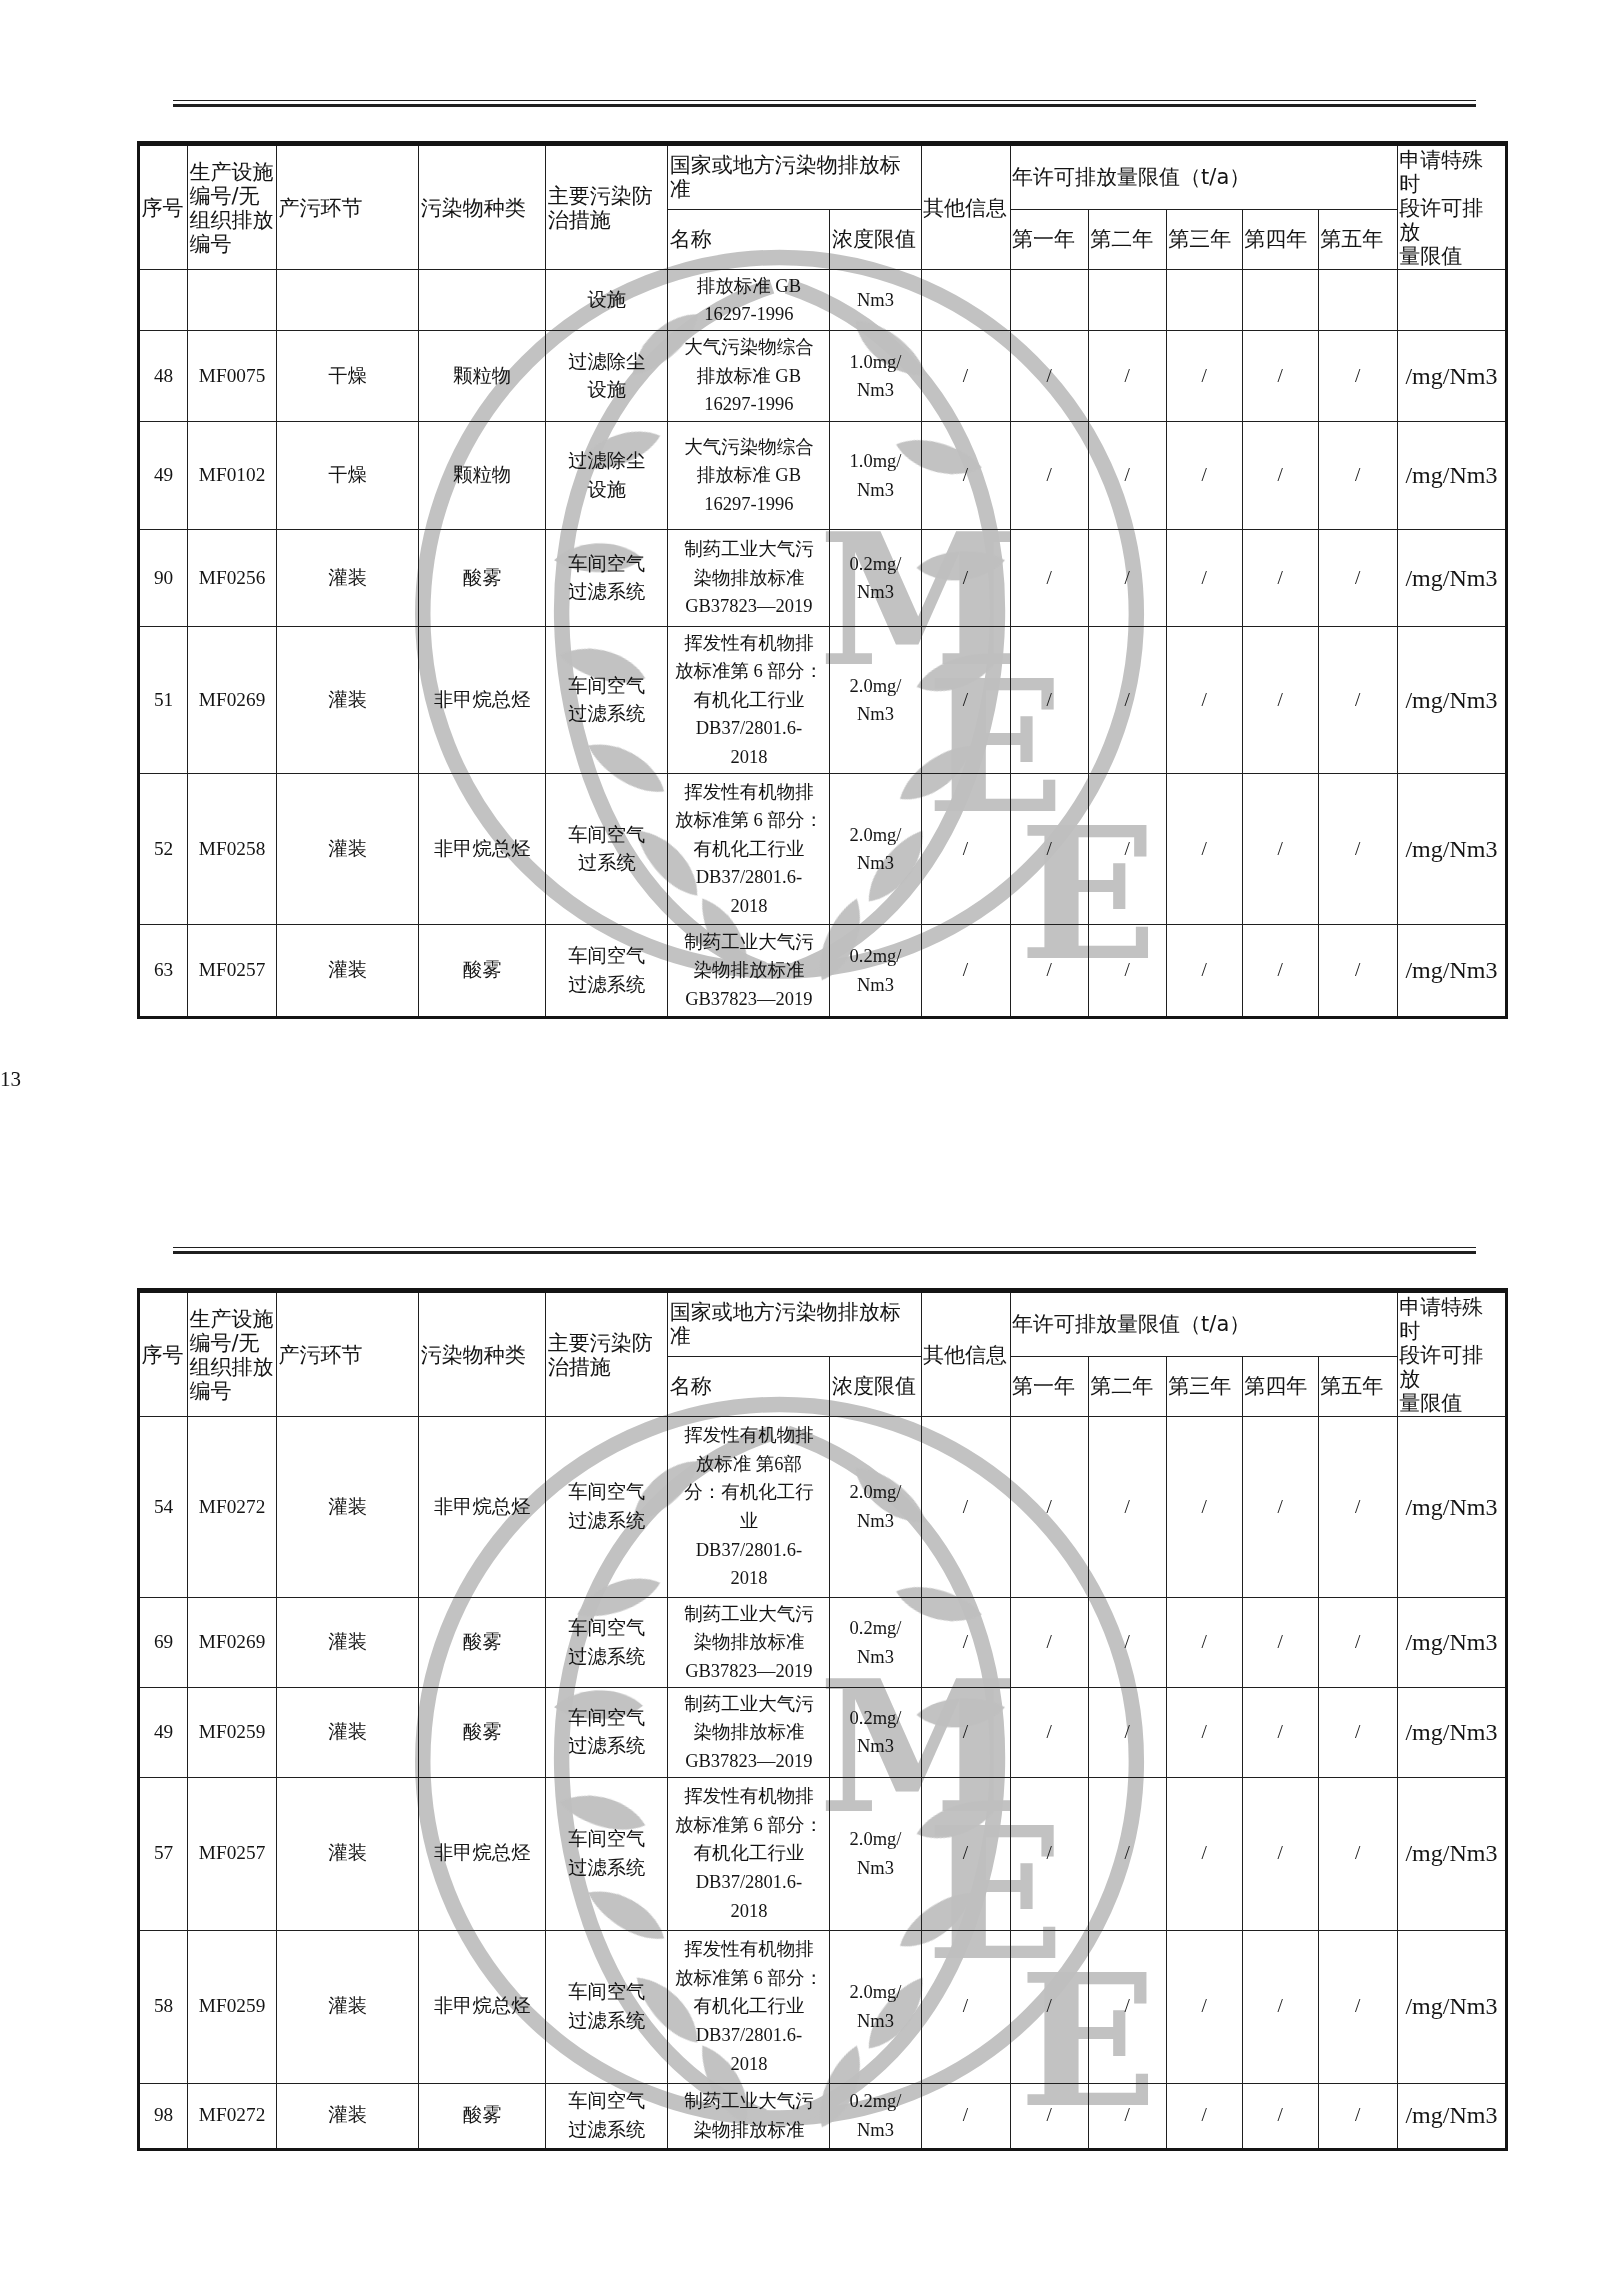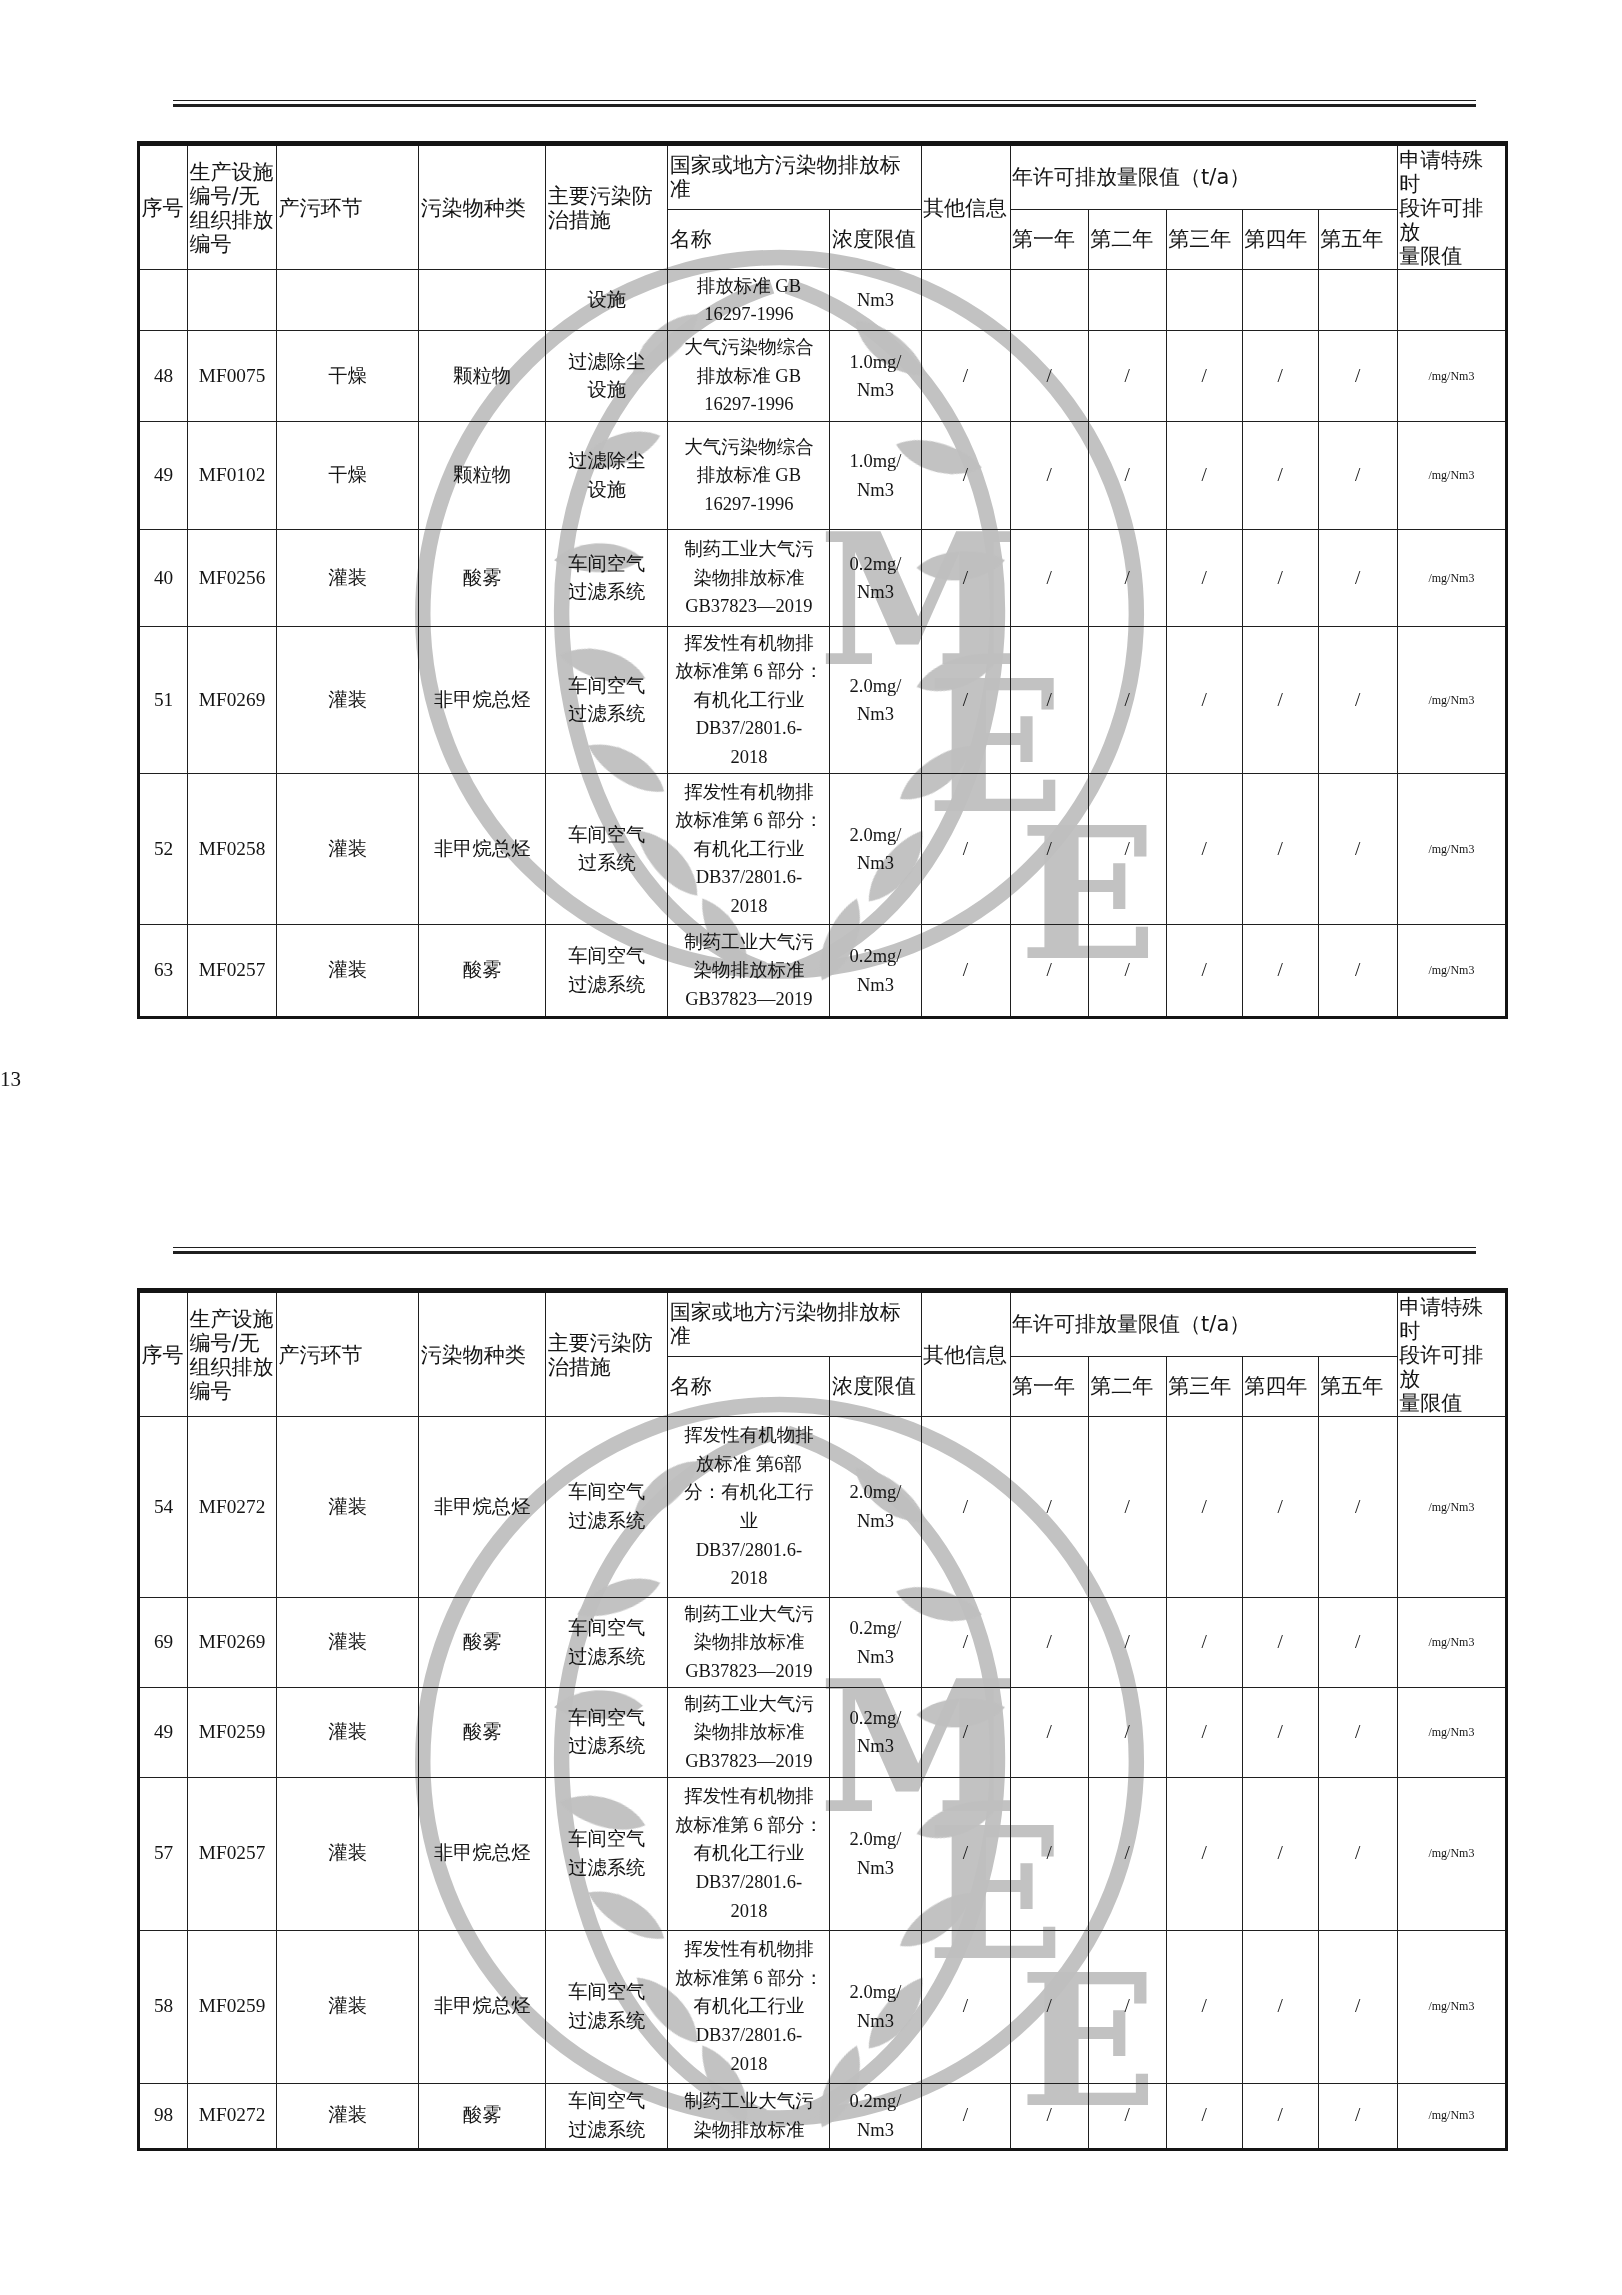--- a/index.html
+++ b/index.html
@@ -13,21 +13,21 @@
              font-size:19.3px;}
   .doc-table,.doc-table td,.doc-table th{border:1.5px solid #1f1f1f;}
   .doc-table{border:3.9px solid #141414;border-top-width:5.4px;}
   .doc-table th{font-family:"DejaVu Sans","Liberation Sans",sans-serif;font-weight:normal;
                 font-size:21px;line-height:24px;text-align:left;vertical-align:middle;
                 white-space:pre-line;padding:1.5px;}
   .doc-table td{line-height:28.6px;text-align:center;vertical-align:middle;
                 white-space:pre-line;padding:1.5px;}
   .doc-table td.c5{font-size:18.5px;}
   .doc-table td.c6{font-size:18.5px;}
-  .doc-table td.c13{font-size:12px;}
+  .doc-table td.c13{font-size:24px;}
   .row-a{height:56px;}
   .row-b{height:51px;}
   .pagenum{position:absolute;left:0;top:1067px;width:100%;text-align:left;
            font-size:21px;z-index:1;}
 </style>
 </head>
 <body>
 
 <div class="page">
   <div class="top-rule"></div>
@@ -186,21 +186,21 @@
 Nm3</td>
           <td class="c7">/</td>
           <td class="c8">/</td>
           <td class="c9">/</td>
           <td class="c10">/</td>
           <td class="c11">/</td>
           <td class="c12">/</td>
           <td class="c13">/mg/Nm3</td>
         </tr>
         <tr style="height: 97px;">
-          <td class="c0">40</td>
+          <td class="c0">90</td>
           <td class="c1">MF0256</td>
           <td class="c2">灌装</td>
           <td class="c3">酸雾</td>
           <td class="c4">车间空气
 过滤系统</td>
           <td class="c5">制药工业大气污
 染物排放标准
 GB37823—2019</td>
           <td class="c6">0.2mg/
 Nm3</td>

